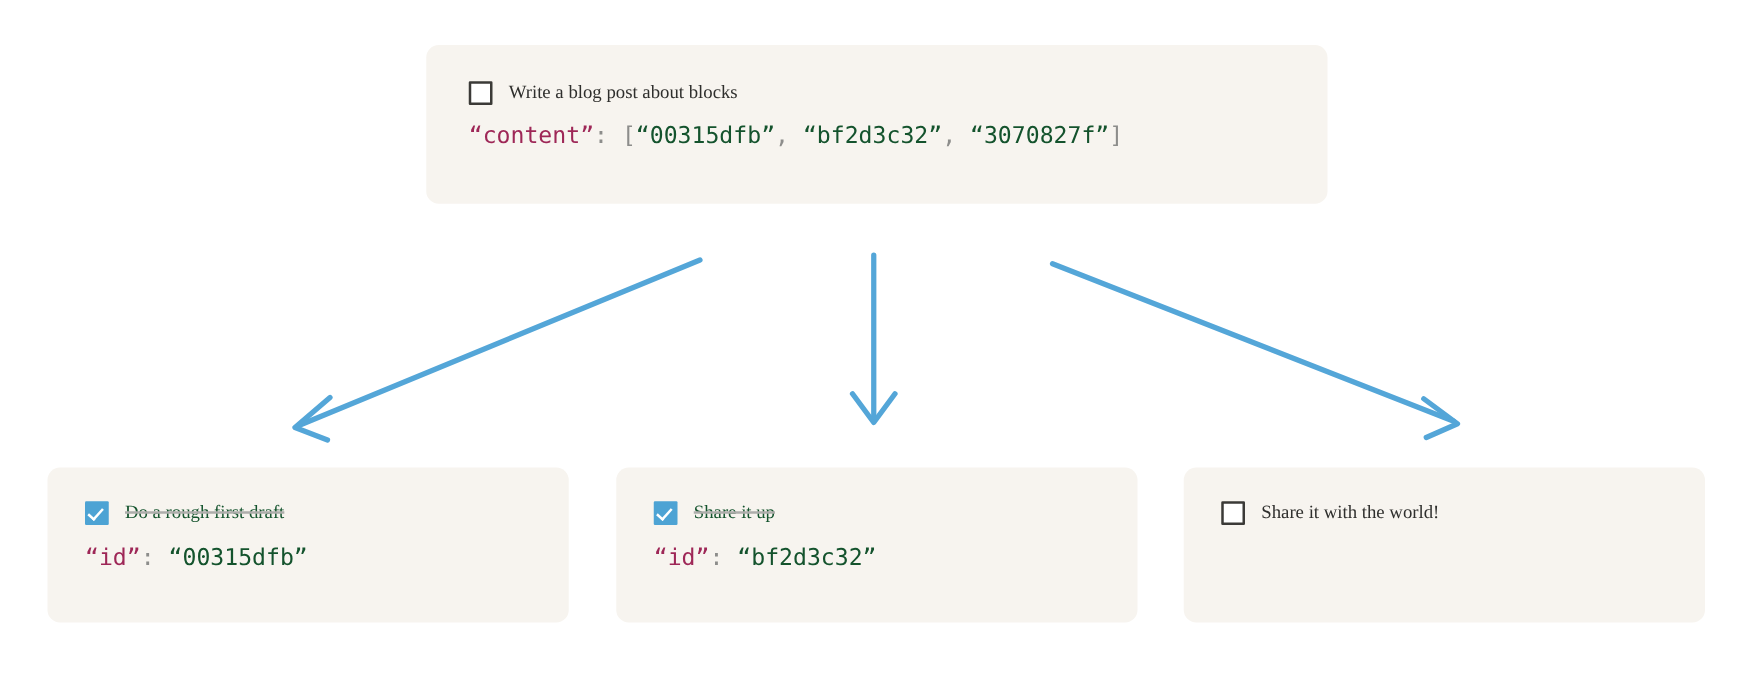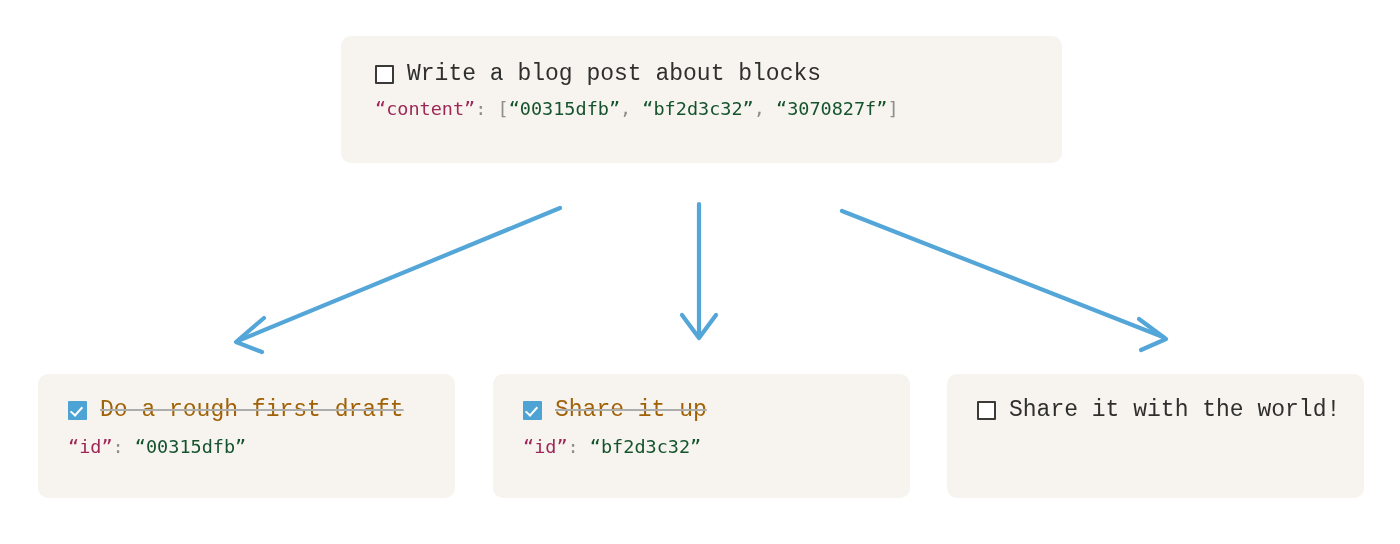--- a/index.html
+++ b/index.html
@@ -87,28 +87,28 @@
     left: 5px;
     top: 3px;
     width: 5px;
     height: 10px;
     border: solid #ffffff;
     border-width: 0 2.4px 2.4px 0;
     transform: rotate(42deg);
   }
 
   .todo-label {
-    font-family: Liberation Mono, monospace;
-    font-size: 23px;
+    font-family: Liberation Serif, serif;
+    font-size: 15px;
     line-height: 21px;
     color: #2f2f2d;
     white-space: nowrap;
   }
   .todo-label.done {
-    color: #a16207;
+    color: #14532d;
     text-decoration: line-through;
     text-decoration-color: #adadab;
     text-decoration-thickness: 1.5px;
   }
 
   
   .json-line {
     font-family: "DejaVu Sans Mono", monospace;
     font-size: 18.5px;
     line-height: 24px;

